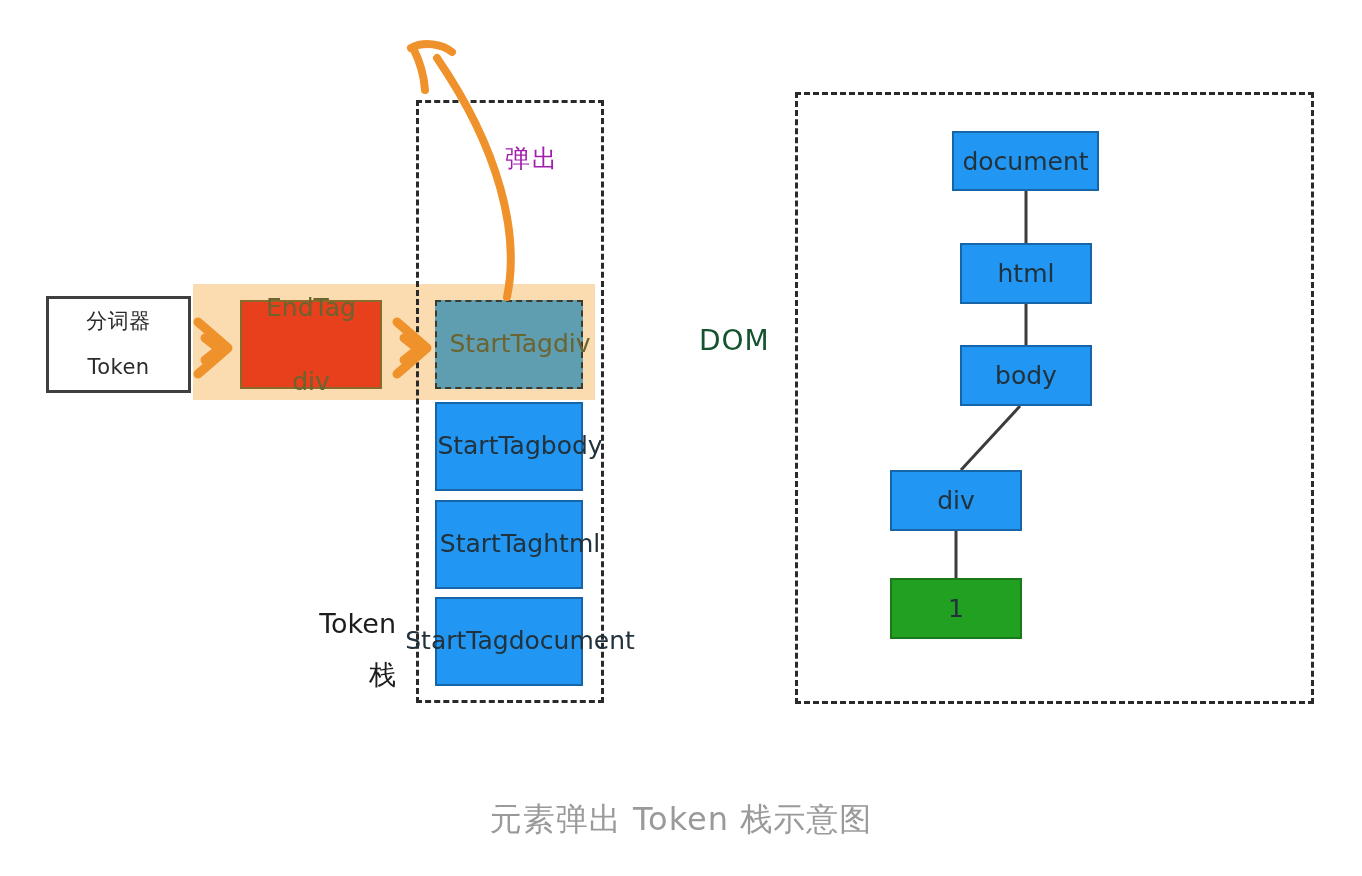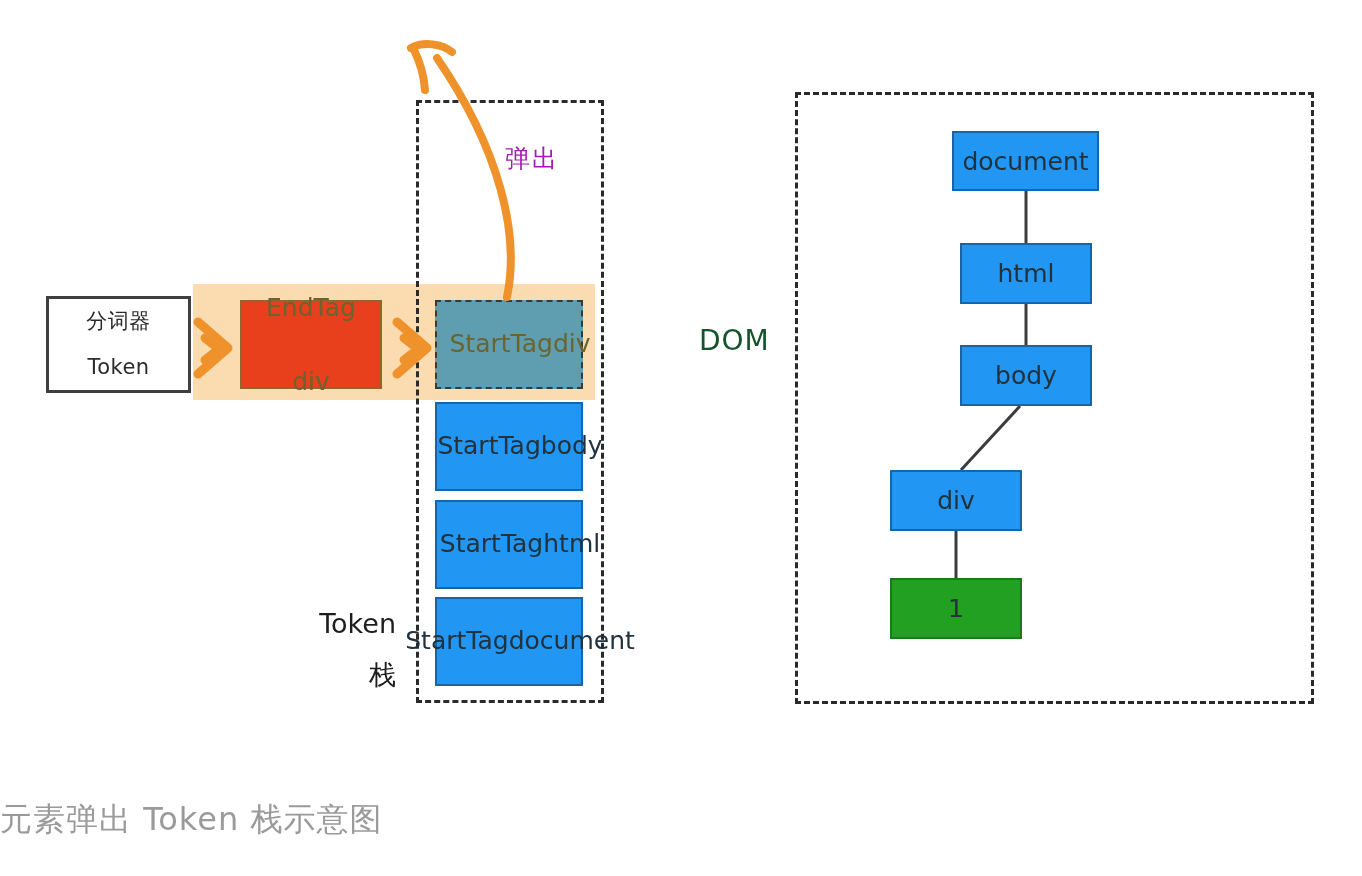--- a/index.html
+++ b/index.html
@@ -148,20 +148,21 @@
   .node-document { left: 952px; top: 131px; width: 147px; height: 60px; }
   .node-html     { left: 960px; top: 243px; width: 132px; height: 61px; }
   .node-body     { left: 960px; top: 345px; width: 132px; height: 61px; }
   .node-div      { left: 890px; top: 470px; width: 132px; height: 61px; }
   .node-text     { left: 890px; top: 578px; width: 132px; height: 61px; }
 
   
   .caption {
     left: 0; top: 798px;
     width: 1362px;
+    text-align: center;
     font-size: 32px;
     color: #9a9a9a;
     letter-spacing: 1px;
     z-index: 3;
   }
 
   svg.overlay {
     position: absolute;
     left: 0; top: 0;
     width: 1362px; height: 876px;

